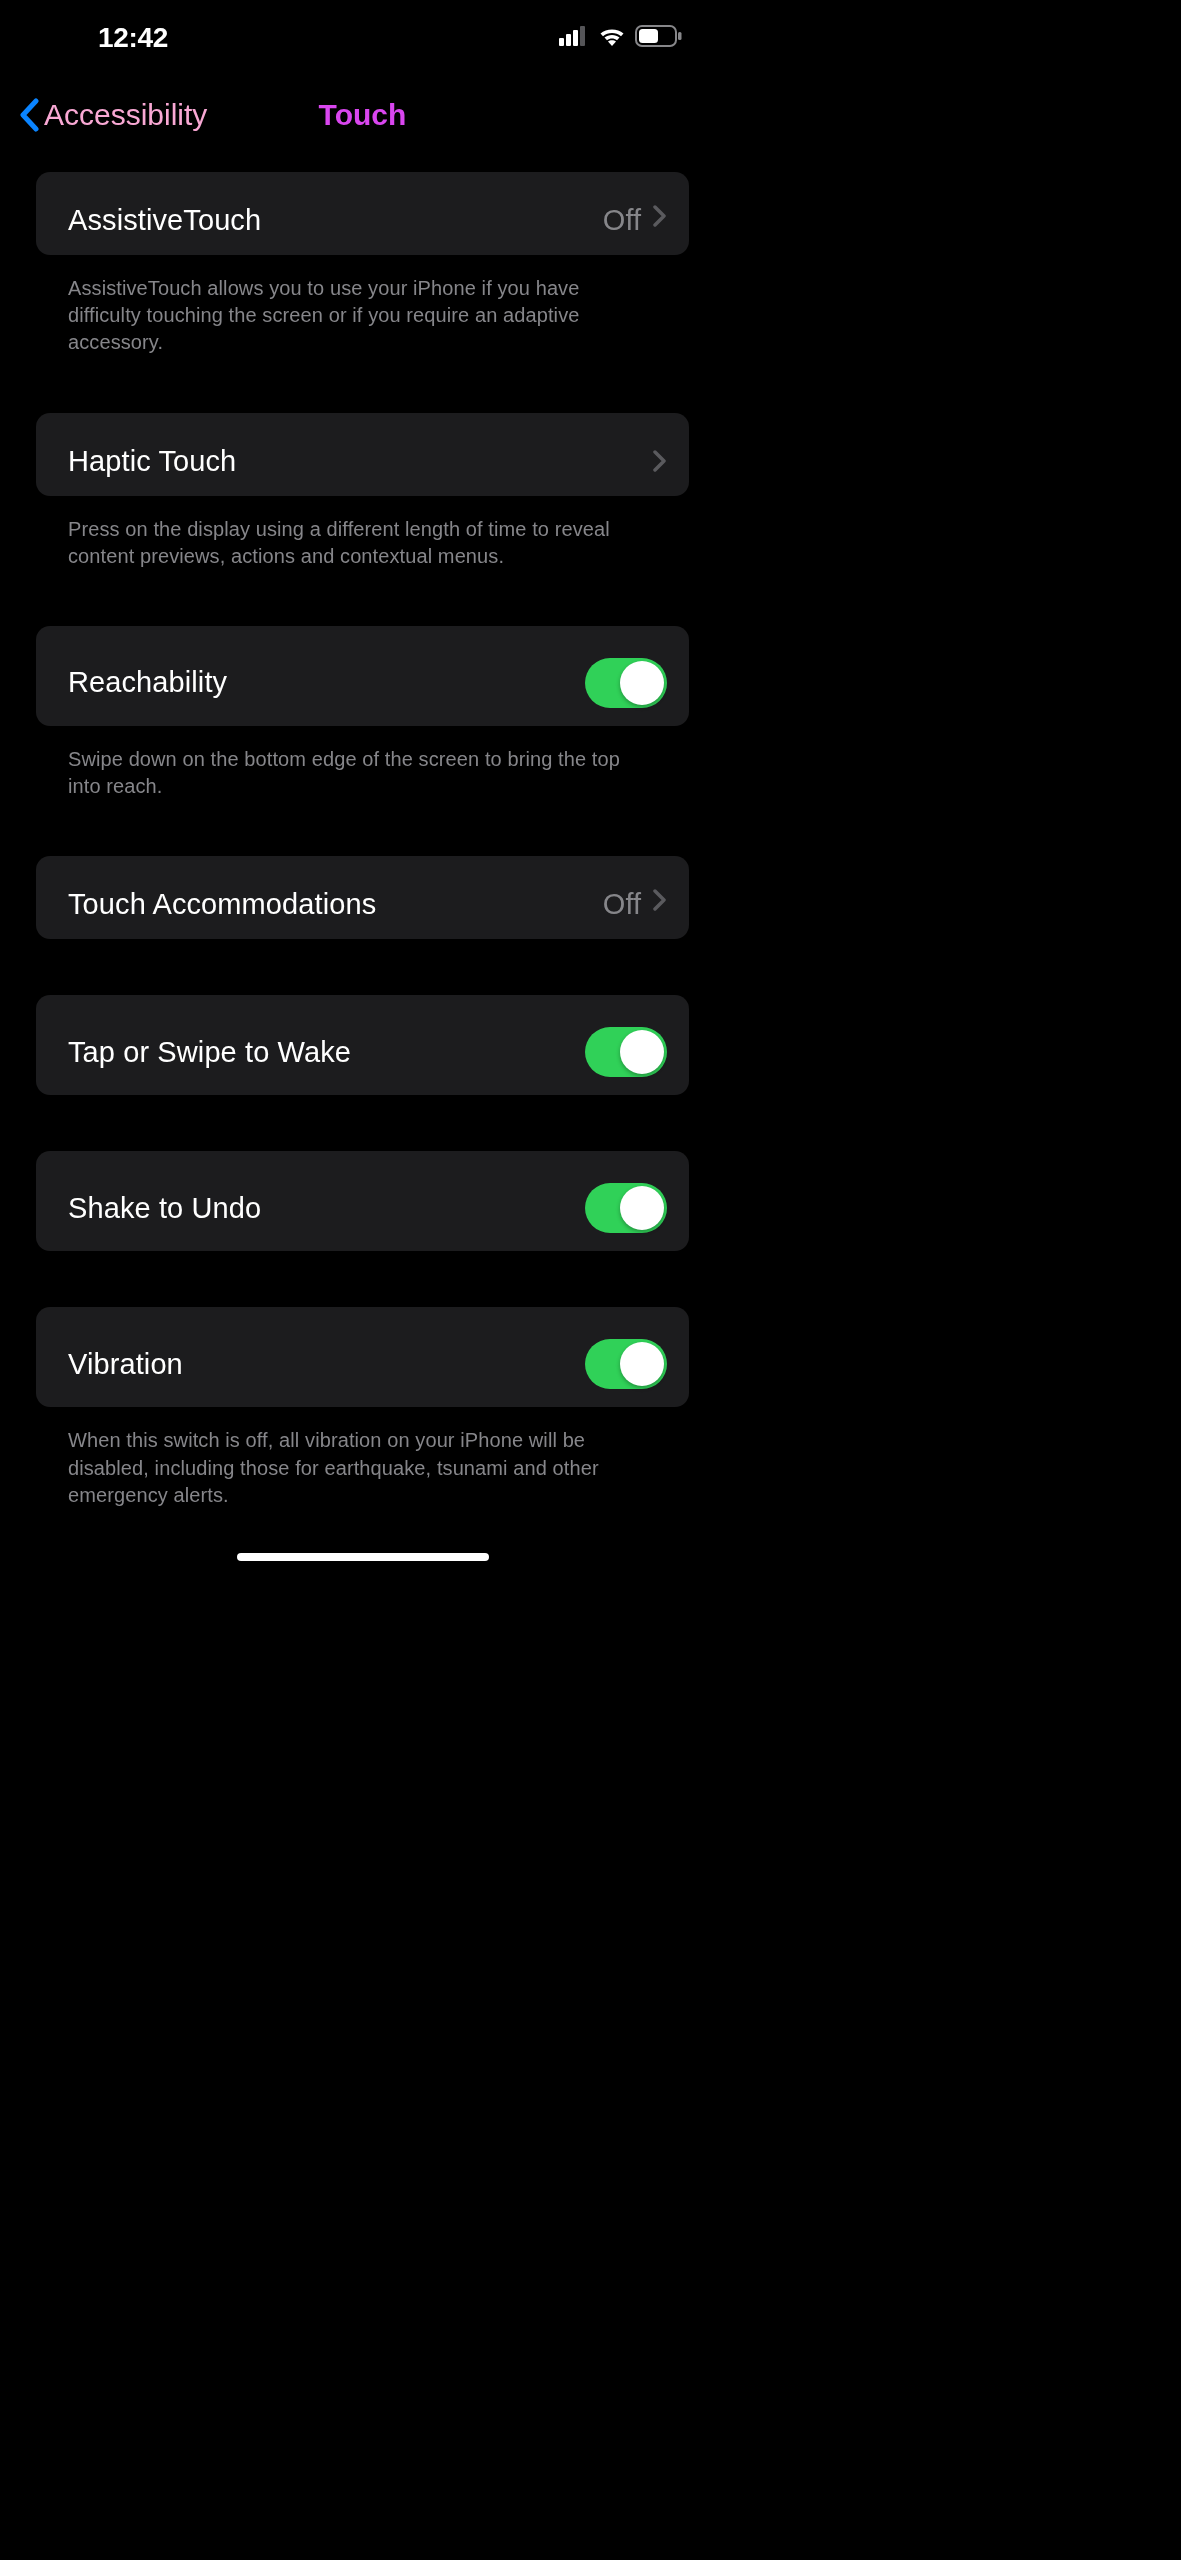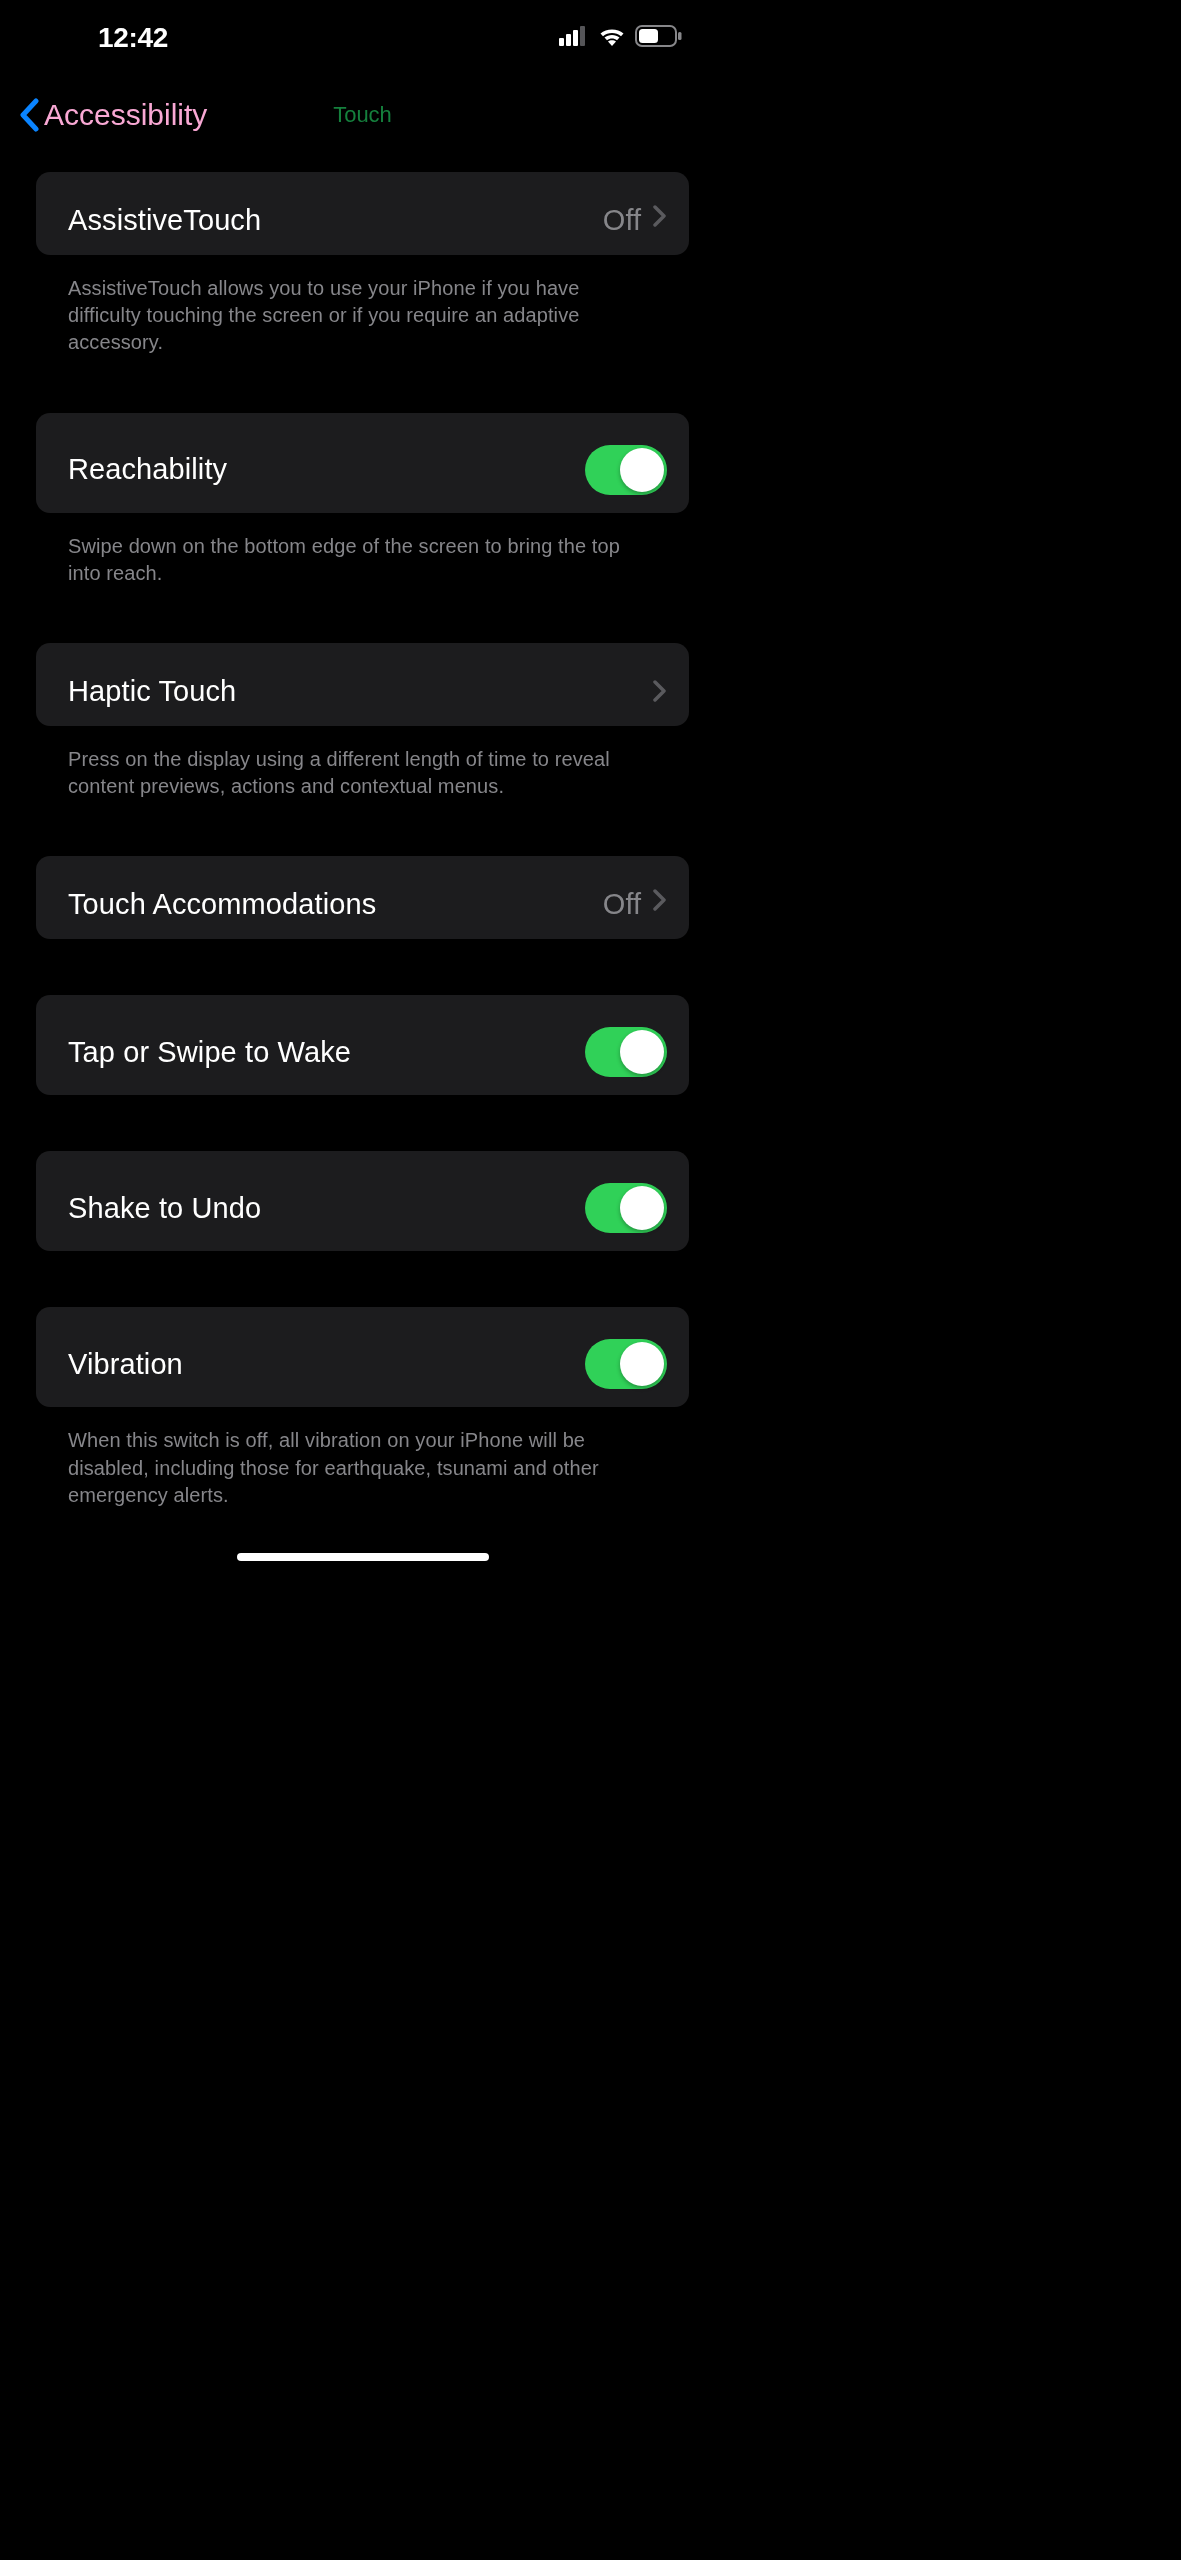--- a/index.html
+++ b/index.html
@@ -54,23 +54,23 @@
     .back-chevron {
       font-size: 40px;
       line-height: 1;
       font-weight: 500;
       display: inline-flex;
     }
     .nav-title {
       position: absolute;
       left: 50%;
       transform: translateX(-50%);
-      font-size: 22px;
-      font-weight: 400;
-      color: #15803d;
+      font-size: 30px;
+      font-weight: 700;
+      color: #d946ef;
     }
     
     .content {
       padding: 16px 36px 0 36px;
     }
     .setting-group {
       margin-bottom: 56px;
     }
     .setting-row {
       background: #1c1c1e;
@@ -196,40 +196,40 @@
               <path d="M2 3 L11 12 L2 21" stroke="#5a5a5e" stroke-width="3.5" fill="none" stroke-linecap="round" stroke-linejoin="round"></path>
             </svg>
         </span>
       </div>
     </div>
     <div class="setting-desc">AssistiveTouch allows you to use your iPhone if you have difficulty touching the screen or if you require an adaptive accessory.</div>
   </div>
 
   <div class="setting-group">
     <div class="setting-row">
-      <div class="setting-label">Reachability</div>
-      <div class="toggle on">
-        <div class="toggle-knob"></div>
-      </div>
-    </div>
-    <div class="setting-desc">Swipe down on the bottom edge of the screen to bring the top into reach.</div>
-  </div>
-
-  <div class="setting-group">
-    <div class="setting-row">
       <div class="setting-label">Haptic Touch</div>
       <div class="setting-right">
         <span class="chevron-right">
           <svg width="14" height="24" viewBox="0 0 14 24">
               <path d="M2 3 L11 12 L2 21" stroke="#5a5a5e" stroke-width="3.5" fill="none" stroke-linecap="round" stroke-linejoin="round"></path>
             </svg>
         </span>
       </div>
     </div>
     <div class="setting-desc">Press on the display using a different length of time to reveal content previews, actions and contextual menus.</div>
+  </div>
+
+  <div class="setting-group">
+    <div class="setting-row">
+      <div class="setting-label">Reachability</div>
+      <div class="toggle on">
+        <div class="toggle-knob"></div>
+      </div>
+    </div>
+    <div class="setting-desc">Swipe down on the bottom edge of the screen to bring the top into reach.</div>
   </div>
 
   <div class="setting-group">
     <div class="setting-row">
       <div class="setting-label">Touch Accommodations</div>
       <div class="setting-right">
         <span class="setting-value">Off</span>
         <span class="chevron-right">
           <svg width="14" height="24" viewBox="0 0 14 24">
               <path d="M2 3 L11 12 L2 21" stroke="#5a5a5e" stroke-width="3.5" fill="none" stroke-linecap="round" stroke-linejoin="round"></path>

